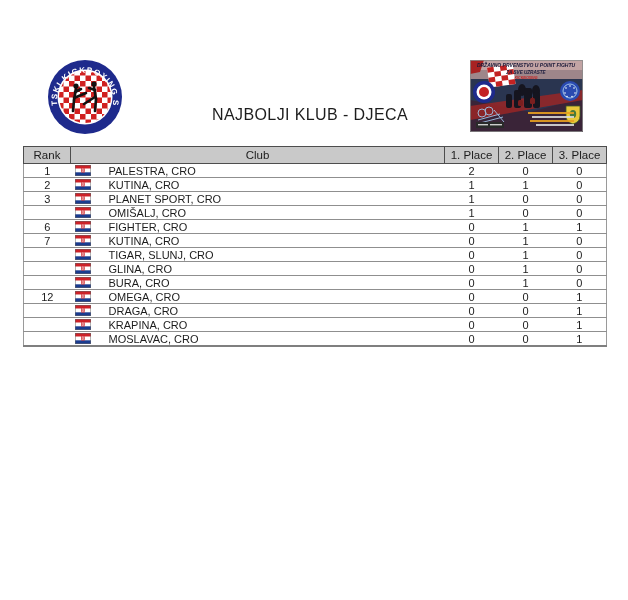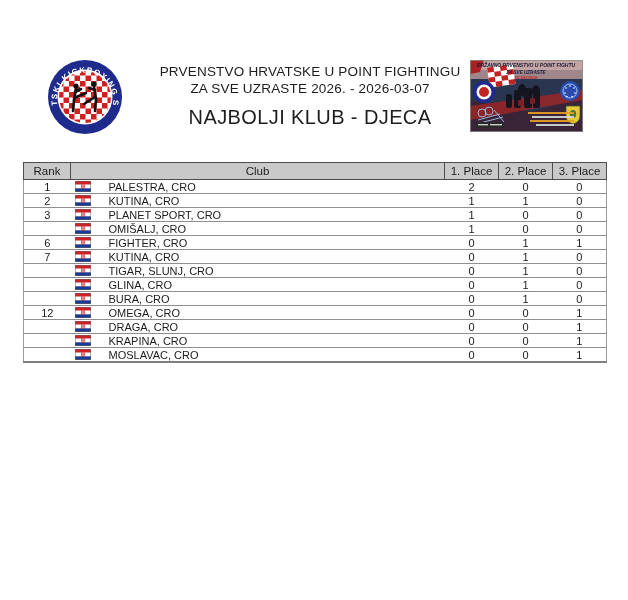--- a/index.html
+++ b/index.html
@@ -5,25 +5,25 @@
   html,body{margin:0;padding:0;background:#ffffff;}
   .page{
     position:relative;width:628px;height:600px;background:#ffffff;overflow:hidden;
     font-family:"Liberation Sans",sans-serif;color:#1c1c1c;
   }
   
   .logo{position:absolute;left:47px;top:59px;width:76px;height:76px;}
   .title-block{position:absolute;left:120px;top:63px;width:380px;text-align:center;}
   .title-line{font-size:13.5px;line-height:17px;color:#1d1d1d;letter-spacing:0.2px;}
   .subtitle{position:absolute;left:120px;top:106px;width:380px;text-align:center;
-    font-size:20px;color:#1d1d1d;letter-spacing:0.4px;}
+    font-size:16px;color:#1d1d1d;letter-spacing:0.4px;}
   .poster{position:absolute;left:470px;top:60px;width:113px;height:72px;}
   
   table.results{
-    position:absolute;left:23px;top:162px;width:584px;
+    position:absolute;left:23px;top:146px;width:584px;
     border-collapse:collapse;table-layout:fixed;
     border-left:1px solid #9a9a9a;border-right:1px solid #9a9a9a;
   }
   table.results col.c-rank{width:47px;}
   table.results col.c-club{width:374px;}
   table.results col.c-place{width:54px;}
   table.results th{
     background:#c9c9c9;border:1px solid #4d4d4d;
     font-weight:normal;font-size:11.5px;height:16px;padding:0 4px;
     white-space:nowrap;overflow:hidden;
@@ -74,24 +74,20 @@
       <path d="M47 28 L49 40"></path>
       <path d="M48 31 L42 29"></path>
       <path d="M49 40 L48 52"></path>
       <path d="M48 38 L37 45"></path>
     </g>
     <text font-family="Liberation Sans, sans-serif" font-size="8" font-weight="bold" fill="#ffffff" letter-spacing="1.1">
       <textPath href="#ringPath" startOffset="50%" text-anchor="middle">HRVATSKI KICKBOXING SAVEZ</textPath>
     </text>
   </svg>
 
-  <div class="title-block">
-    <div class="title-line">PRVENSTVO HRVATSKE U POINT FIGHTINGU</div>
-    <div class="title-line">ZA SVE UZRASTE 2026. - 2026-03-07</div>
-  </div>
   <div class="subtitle">NAJBOLJI KLUB - DJECA</div>
 
   <svg class="poster" viewBox="0 0 113 72">
     <rect x="0" y="0" width="113" height="72" fill="#2a3550"></rect>
     <path d="M0 72 L0 40 L60 52 L113 38 L113 72 Z" fill="#3a2438"></path>
     <path d="M0 46 L113 30 L113 40 L0 60 Z" fill="#992626" opacity="0.85"></path>
     <rect x="0" y="0" width="113" height="10" fill="#c2a4a4"></rect>
     <rect x="0" y="10" width="113" height="9" fill="#b39494" opacity="0.85"></rect>
     <path d="M0 0 L14 0 L10 12 L0 14 Z" fill="#a82222"></path>
     <g transform="rotate(-8 30 14)">

